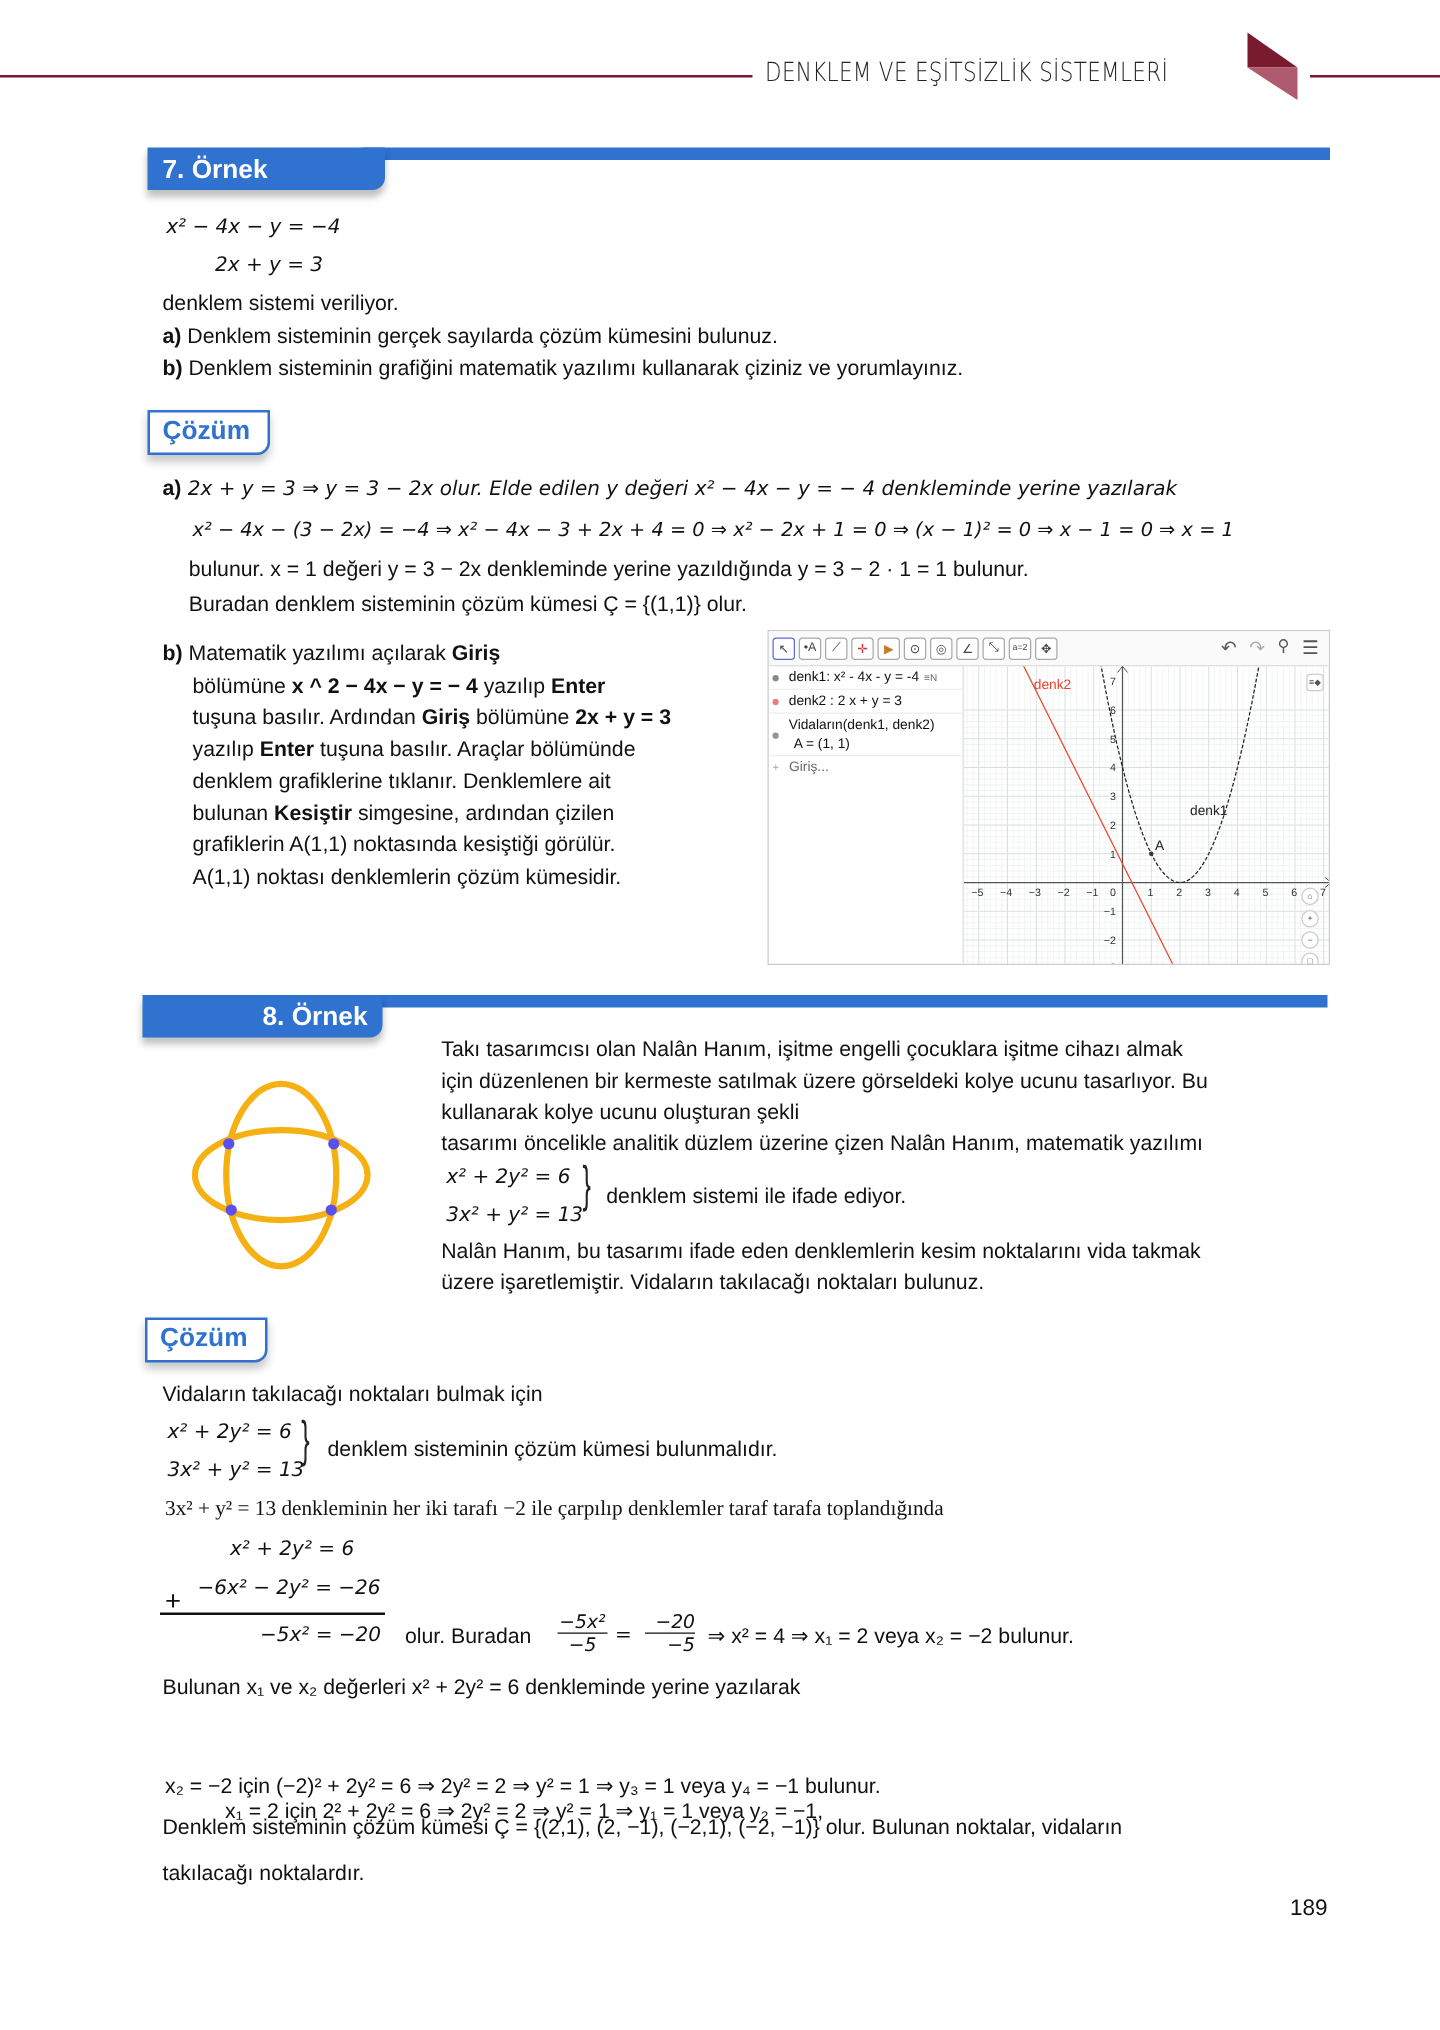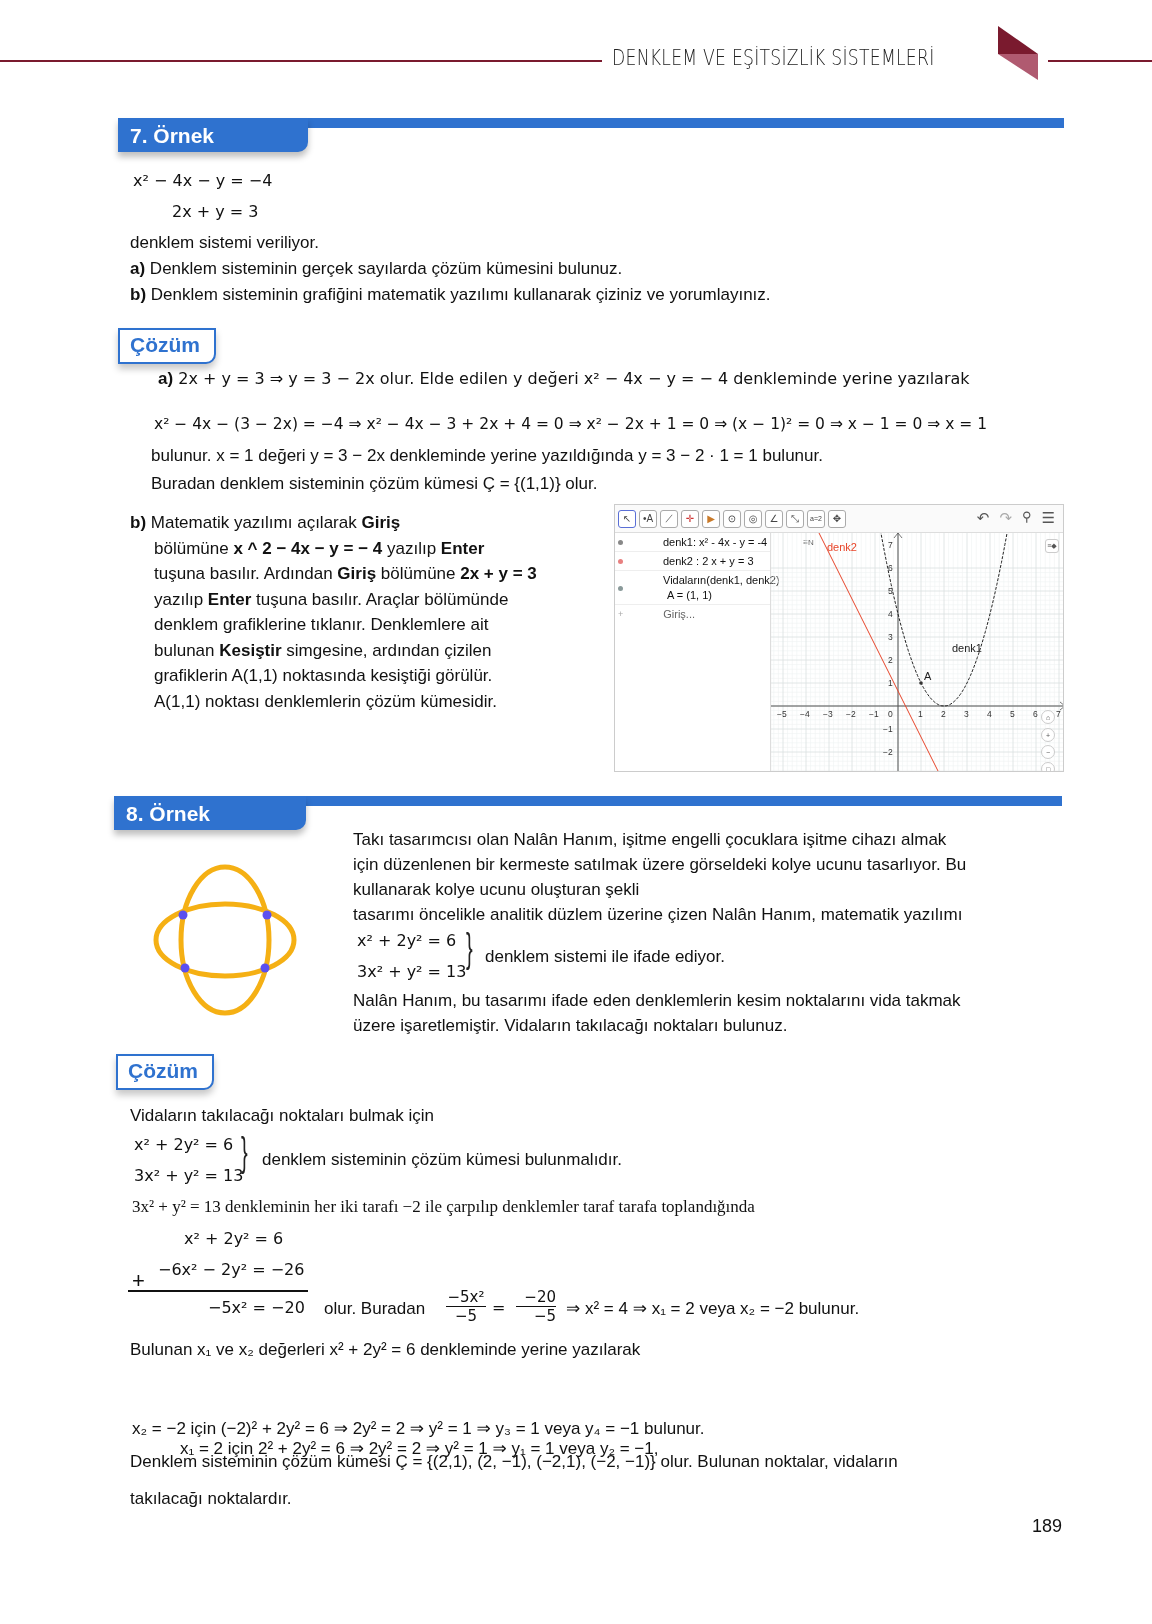--- a/index.html
+++ b/index.html
@@ -5,29 +5,29 @@
   * { box-sizing: border-box; margin: 0; padding: 0; }
   body { width: 1152px; height: 1624px; background: #fff; position: relative; font-family: "Liberation Sans", sans-serif; color: #111; overflow: hidden; }
   .abs { position: absolute; }
   .header-line-left { left: 0; top: 60px; width: 602px; height: 2px; background: #7a1a2e; }
   .header-line-right { left: 1048px; top: 60px; width: 104px; height: 2px; background: #7a1a2e; }
   .header-title { left: 612px; top: 46px; font-size: 21px; letter-spacing: 0.3px; color: #222; font-family: "DejaVu Sans", sans-serif; font-weight: 300; transform: scaleX(0.82); transform-origin: left; white-space: nowrap; }
   .section-bar { height: 10px; background: #2f72cf; }
   .tab-blue { background: #2f72cf; color: #fff; font-weight: bold; font-size: 21px; padding: 6px 12px; border-bottom-right-radius: 10px; box-shadow: 0 5px 6px rgba(0,0,0,0.25); }
   .tab-outline { border: 2px solid #2f72cf; color: #2f72cf; font-weight: bold; font-size: 21px; padding: 3px 10px; border-bottom-right-radius: 10px; background: #fff; box-shadow: 0 5px 7px rgba(0,0,0,0.22); }
   .t { font-size: 17px; line-height: 22px; white-space: nowrap; }
-  .math { font-family: "DejaVu Sans", sans-serif; font-size: 16px; }
+  .math { font-family: "DejaVu Sans", sans-serif; font-size: 16px; font-style: italic; }
   b { font-weight: bold; }
   .geo { left: 614px; top: 504px; width: 450px; height: 268px; border: 1px solid #ccc; background: #fff; overflow: hidden; }
   .geo-toolbar { height: 28px; border-bottom: 1px solid #ddd; display: flex; align-items: center; padding-left: 3px; gap: 3px; background: #fafafa; }
   .tool { width: 18px; height: 18px; border: 1px solid #aaa; border-radius: 3px; font-size: 10px; display: flex; align-items: center; justify-content: center; color: #444; background: #fff; }
   .tool.active { border-color: #5a6fd6; }
   .geo-right-tools { position: absolute; right: 8px; top: 4px; display: flex; gap: 10px; font-size: 15px; color: #555; }
   .algebra { position: absolute; left: 0; top: 28px; width: 156px; bottom: 0; border-right: 1px solid #ddd; font-size: 11px; }
-  .alg-row { display: flex; align-items: center; border-bottom: 1px solid #eee; padding: 3px 0 3px 3px; white-space: nowrap; gap: 32px; }
+  .alg-row { display: flex; align-items: center; border-bottom: 1px solid #eee; padding: 3px 0 3px 3px; white-space: nowrap; }
   .dot { width: 5px; height: 5px; border-radius: 50%; margin-right: 8px; flex: none; }
   .graphics { position: absolute; left: 156px; top: 28px; right: 0; bottom: 0; }
   .zoom-btn { position: absolute; width: 14px; height: 14px; border-radius: 50%; border: 1px solid #ccc; background: #fff; font-size: 7px; display: flex; align-items: center; justify-content: center; color: #555; }
   .page-num { left: 1032px; top: 1516px; font-size: 18px; }
 </style>
 </head>
 <body>
 
 <div class="abs header-line-left"></div>
 <div class="abs header-title">DENKLEM VE EŞİTSİZLİK SİSTEMLERİ</div>
@@ -41,21 +41,21 @@
 <div class="abs tab-blue" style="left:118px;top:118px;width:190px;height:34px;">7. Örnek</div>
 
 <div class="abs t math" style="left:133px;top:170px;">x² − 4x − y = −4</div>
 <div class="abs t math" style="left:172px;top:201px;">2x + y = 3</div>
 <div class="abs t" style="left:130px;top:232px;">denklem sistemi veriliyor.</div>
 <div class="abs t" style="left:130px;top:258px;"><b>a)</b><span> Denklem sisteminin gerçek sayılarda çözüm kümesini bulunuz.</span></div>
 <div class="abs t" style="left:130px;top:284px;"><b>b)</b><span> Denklem sisteminin grafiğini matematik yazılımı kullanarak çiziniz ve yorumlayınız.</span></div>
 
 <div class="abs tab-outline" style="left:118px;top:328px;width:98px;height:36px;">Çözüm</div>
 
-<div class="abs t" style="left:130px;top:368px;margin-left:28px;"><b>a)</b><span class="math"> 2x + y = 3 ⇒ y = 3 − 2x  olur. Elde edilen y değeri  x² − 4x − y = − 4  denkleminde  yerine yazılarak</span></div>
+<div class="abs t" style="left:130px;top:380px;"><b>a)</b><span class="math"> 2x + y = 3 ⇒ y = 3 − 2x  olur. Elde edilen y değeri  x² − 4x − y = − 4  denkleminde  yerine yazılarak</span></div>
 <div class="abs t math" style="left:154px;top:413px;font-size:15.5px;">x² − 4x − (3 − 2x) = −4 ⇒ x² − 4x − 3 + 2x + 4 = 0 ⇒ x² − 2x + 1 = 0 ⇒ (x − 1)² = 0 ⇒ x − 1 = 0 ⇒ x = 1</div>
 <div class="abs t" style="left:151px;top:445px;">bulunur.  x = 1  değeri  y = 3 − 2x  denkleminde yerine yazıldığında  y = 3 − 2 · 1 = 1  bulunur.</div>
 <div class="abs t" style="left:151px;top:473px;">Buradan denklem sisteminin çözüm kümesi  Ç = {(1,1)}  olur.</div>
 
 <div class="abs t" style="left:130px;top:510px;line-height:25.5px;">
   <div><b>b)</b><span> Matematik yazılımı açılarak </span><b>Giriş</b></div>
   <div style="padding-left:24px"><span>bölümüne </span><b>x ^ 2 − 4x − y = − 4</b><span> yazılıp </span><b>Enter</b></div>
   <div style="padding-left:24px"><span>tuşuna basılır. Ardından </span><b>Giriş</b><span> bölümüne </span><b>2x + y = 3</b></div>
   <div style="padding-left:24px"><span>yazılıp </span><b>Enter</b><span> tuşuna basılır. Araçlar bölümünde</span></div>
   <div style="padding-left:24px">denklem grafiklerine tıklanır. Denklemlere ait</div>
@@ -266,21 +266,21 @@
     </svg>
     <div class="zoom-btn" style="right:4px;top:6px;border-radius:3px;font-size:7px">≡◆</div>
     <div class="zoom-btn" style="right:8px;top:177px">⌂</div>
     <div class="zoom-btn" style="right:8px;top:195px">+</div>
     <div class="zoom-btn" style="right:8px;top:212px">−</div>
     <div class="zoom-btn" style="right:8px;top:229px">□</div>
   </div>
 </div>
 
 <div class="abs section-bar" style="left:290px;top:796px;width:772px;"></div>
-<div class="abs tab-blue" style="left:114px;top:796px;width:192px;height:34px;">8. Örnek</div>
+<div class="abs tab-blue" style="left:114px;top:796px;width:192px;height:34px;text-align:right;">8. Örnek</div>
 
 <svg class="abs" style="left:150px;top:858px" width="150" height="165">
   <ellipse cx="75" cy="82" rx="44" ry="73" fill="none" stroke="#f5b014" stroke-width="5"></ellipse>
   <ellipse cx="75" cy="82" rx="69" ry="36" fill="none" stroke="#f5b014" stroke-width="5"></ellipse>
   <circle cx="33" cy="57" r="4.5" fill="#5b4ff0"></circle>
   <circle cx="117" cy="57" r="4.5" fill="#5b4ff0"></circle>
   <circle cx="35" cy="110" r="4.5" fill="#5b4ff0"></circle>
   <circle cx="115" cy="110" r="4.5" fill="#5b4ff0"></circle>
 </svg>
 

